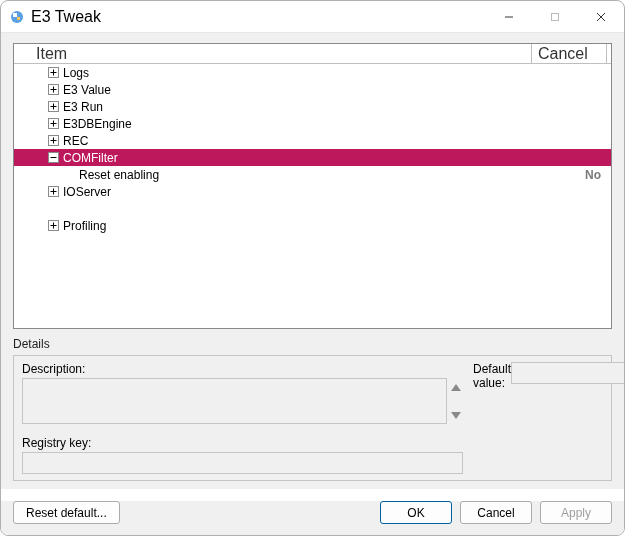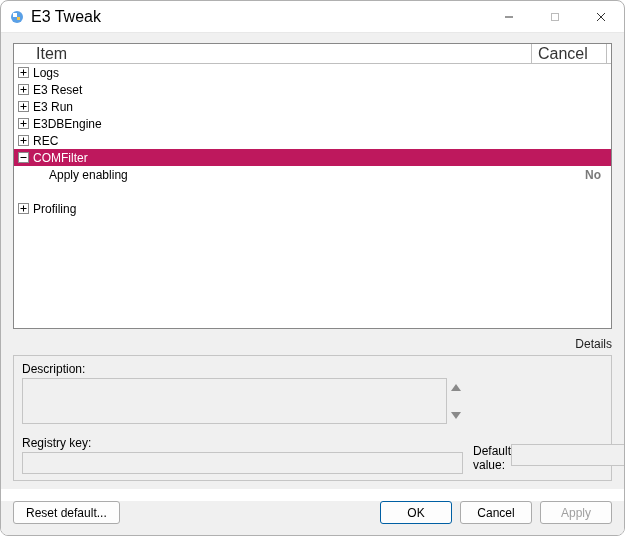--- a/index.html
+++ b/index.html
@@ -85,20 +85,21 @@
     color: #000;
   }
   .row.selected { background: #be185d; color: #fff; }
   .row .cell-item {
     flex: 1;
     display: flex;
     align-items: center;
     height: 100%;
     overflow: hidden;
     white-space: nowrap;
+    margin-left: 30px;
   }
   .row .cell-value {
     width: 79px;
     padding-right: 10px;
     text-align: right;
     color: #7a7a7a;
     height: 100%;
     display: flex;
     align-items: center;
     justify-content: flex-end;
@@ -115,28 +116,27 @@
     line-height: 11px;
   }
   .expander svg { display: block; }
   .item-label {}
   .indent { display: inline-block; }
 
   
   .details {
     margin-top: 8px;
   }
-  .details-title { color: #222; margin-bottom: 4px; text-align: right; }
+  .details-title { color: #222; margin-bottom: 4px; }
   .details-box {
     border: 1px solid #c5c5c5;
     background: #f0f0f0;
     padding: 6px 8px;
     display: flex;
     gap: 10px;
-    align-items: flex-end;
   }
   .desc-col { flex: 1; display: flex; flex-direction: column; }
   .label { margin-bottom: 2px; }
   .desc-box-wrap { display: flex; align-items: stretch; }
   .desc-box {
     flex: 1;
     height: 46px;
     border: 1px solid #c5c5c5;
     background: #f0f0f0;
     padding: 2px 4px;
@@ -258,21 +258,21 @@
         </div>
         <div class="row">
           <div class="cell-item">
             <span class="indent" style="width: 0px;"></span>
             <span class="expander">
               <svg width="9" height="9" viewBox="0 0 9 9">
                 <line x1="4.5" y1="1.5" x2="4.5" y2="7.5" stroke="#000" stroke-width="1"></line>
                 <line x1="1.5" y1="4.5" x2="7.5" y2="4.5" stroke="#000" stroke-width="1"></line>
               </svg>
             </span>
-            <span class="item-label">E3 Reset</span>
+            <span class="item-label">E3 Value</span>
           </div>
           <div class="cell-value"></div>
         </div>
         <div class="row">
           <div class="cell-item">
             <span class="indent" style="width: 0px;"></span>
             <span class="expander">
               <svg width="9" height="9" viewBox="0 0 9 9">
                 <line x1="4.5" y1="1.5" x2="4.5" y2="7.5" stroke="#000" stroke-width="1"></line>
                 <line x1="1.5" y1="4.5" x2="7.5" y2="4.5" stroke="#000" stroke-width="1"></line>
@@ -316,23 +316,36 @@
                 <line x1="1.5" y1="4.5" x2="7.5" y2="4.5" stroke="#000" stroke-width="1"></line>
               </svg>
             </span>
             <span class="item-label">COMFilter</span>
           </div>
           <div class="cell-value"></div>
         </div>
         <div class="row">
           <div class="cell-item">
             <span class="indent" style="width: 35px;"></span>
-            <span class="item-label">Apply enabling</span>
+            <span class="item-label">Reset enabling</span>
           </div>
           <div class="cell-value">No</div>
+        </div>
+        <div class="row">
+          <div class="cell-item">
+            <span class="indent" style="width: 0px;"></span>
+            <span class="expander">
+              <svg width="9" height="9" viewBox="0 0 9 9">
+                <line x1="4.5" y1="1.5" x2="4.5" y2="7.5" stroke="#000" stroke-width="1"></line>
+                <line x1="1.5" y1="4.5" x2="7.5" y2="4.5" stroke="#000" stroke-width="1"></line>
+              </svg>
+            </span>
+            <span class="item-label">IOServer</span>
+          </div>
+          <div class="cell-value"></div>
         </div>
         <div class="row">
           <div class="cell-value"></div>
         </div>
         <div class="row">
           <div class="cell-item">
             <span class="indent" style="width: 0px;"></span>
             <span class="expander">
               <svg width="9" height="9" viewBox="0 0 9 9">
                 <line x1="4.5" y1="1.5" x2="4.5" y2="7.5" stroke="#000" stroke-width="1"></line>

